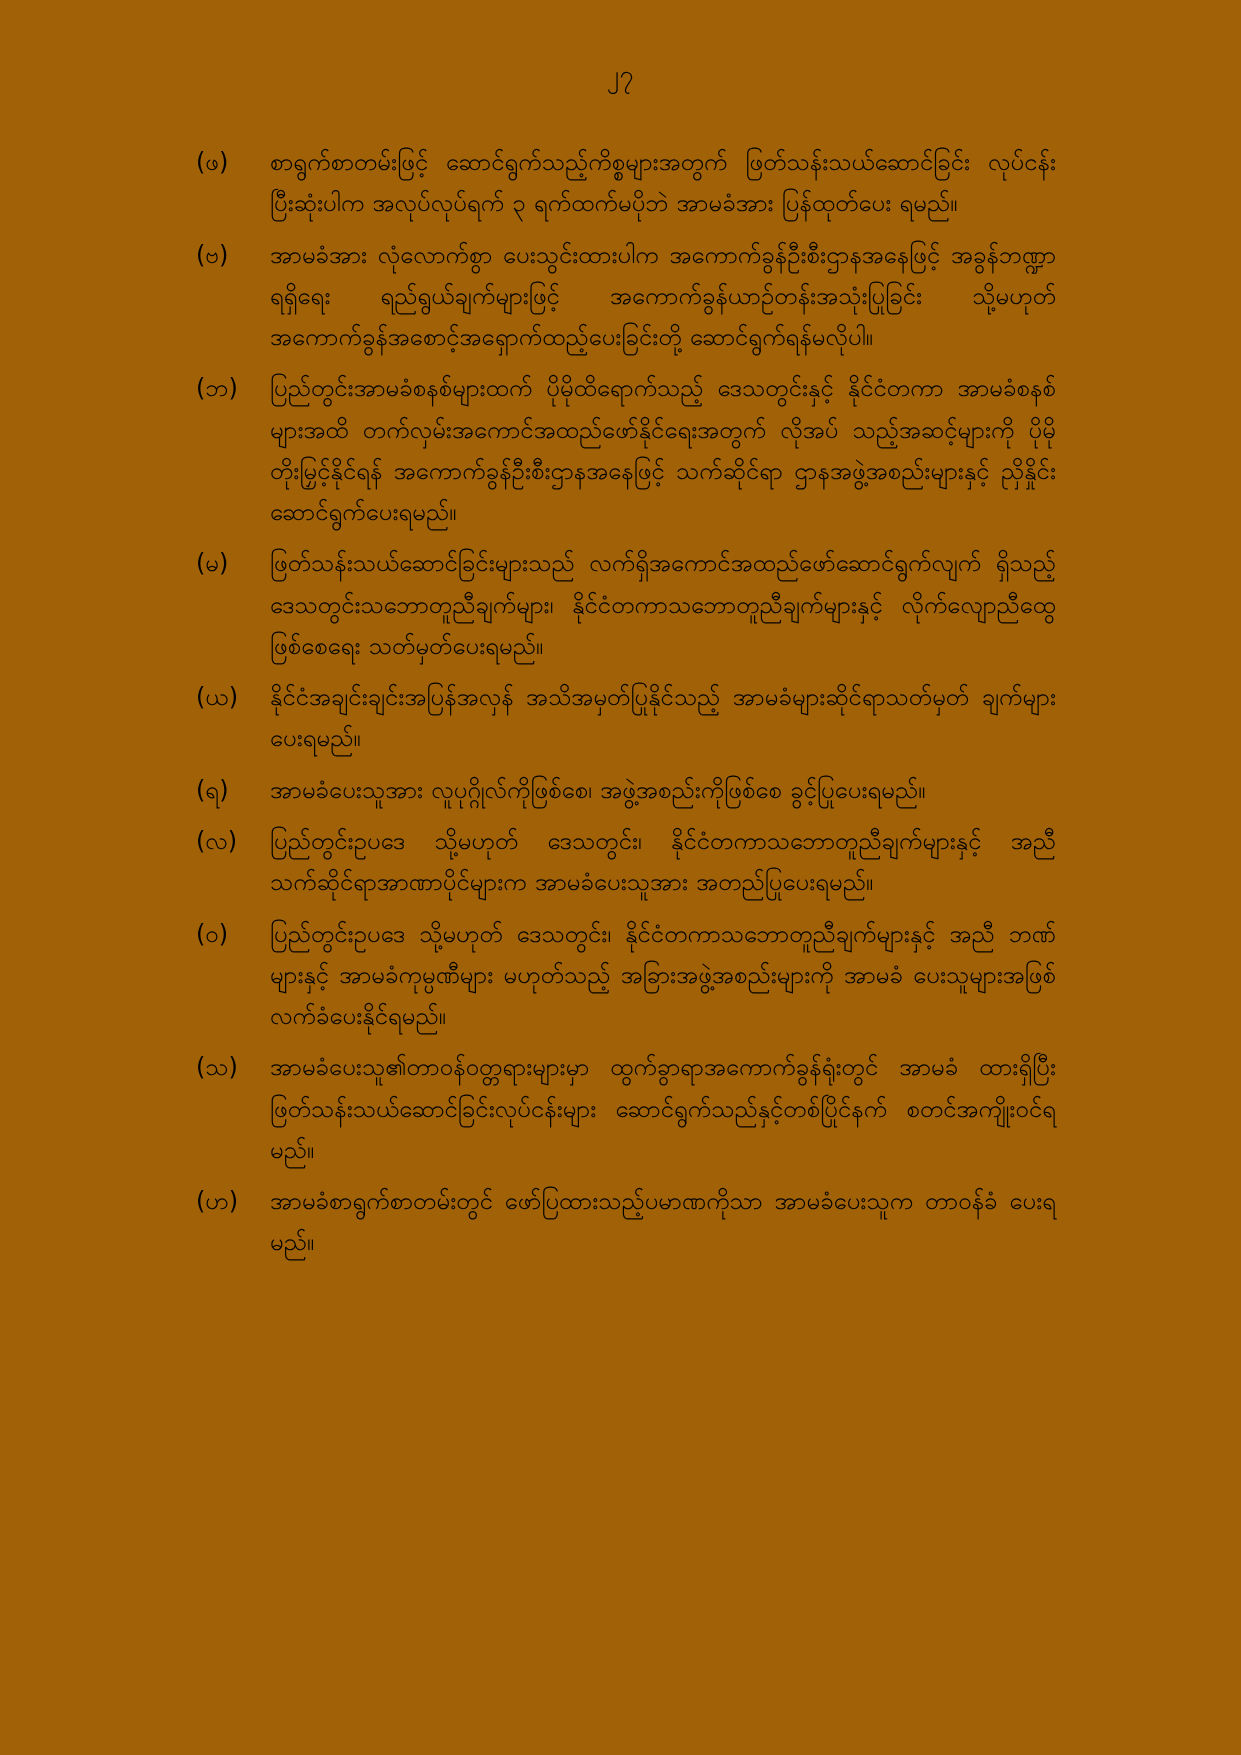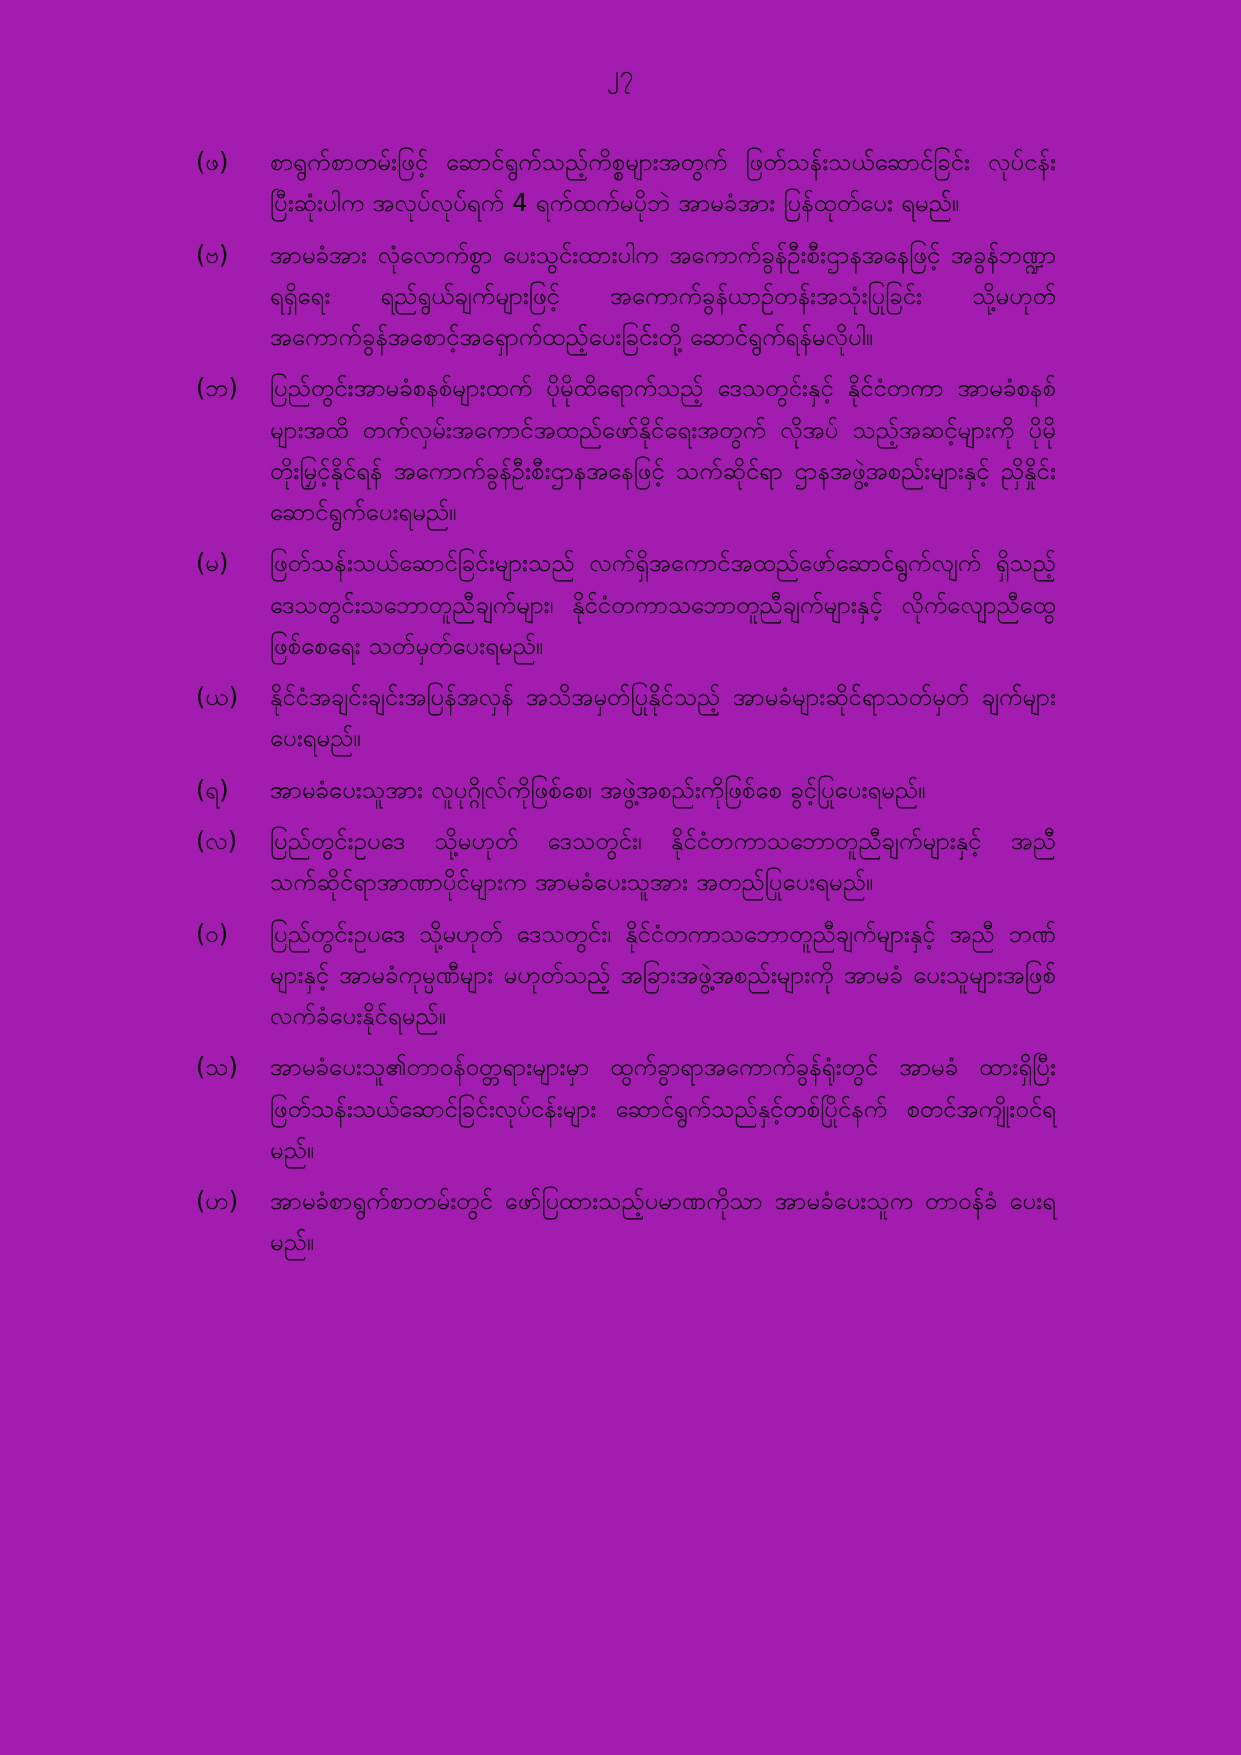--- a/index.html
+++ b/index.html
@@ -4,21 +4,21 @@
 <style>
   html, body {
     margin: 0;
     padding: 0;
     background: #ffffff;
   }
   .page {
     position: relative;
     width: 1241px;
     height: 1755px;
-    background: #a21caf;
+    background: #a16207;
     margin: 0 auto;
     font-family: "DejaVu Sans", "Liberation Sans", sans-serif;
     color: #000000;
     box-sizing: border-box;
   }
   .page-number {
     position: absolute;
     top: 62px;
     left: 0;
     width: 100%;
@@ -60,21 +60,21 @@
 <body>
 
 <div class="page">
 
   <div class="page-number">၂၇</div>
 
   <div class="body">
 
     <div class="item">
       <div class="marker">(ဖ)</div>
-      <div class="text">စာရွက်စာတမ်းဖြင့် ဆောင်ရွက်သည့်ကိစ္စများအတွက် ဖြတ်သန်းသယ်ဆောင်ခြင်း လုပ်ငန်းပြီးဆုံးပါက အလုပ်လုပ်ရက် 4 ရက်ထက်မပိုဘဲ အာမခံအား ပြန်ထုတ်ပေး ရမည်။</div>
+      <div class="text">စာရွက်စာတမ်းဖြင့် ဆောင်ရွက်သည့်ကိစ္စများအတွက် ဖြတ်သန်းသယ်ဆောင်ခြင်း လုပ်ငန်းပြီးဆုံးပါက အလုပ်လုပ်ရက် ၃ ရက်ထက်မပိုဘဲ အာမခံအား ပြန်ထုတ်ပေး ရမည်။</div>
     </div>
 
     <div class="item">
       <div class="marker">(ဗ)</div>
       <div class="text">အာမခံအား လုံလောက်စွာ ပေးသွင်းထားပါက အကောက်ခွန်ဦးစီးဌာနအနေဖြင့် အခွန်ဘဏ္ဍာရရှိရေး ရည်ရွယ်ချက်များဖြင့် အကောက်ခွန်ယာဉ်တန်းအသုံးပြုခြင်း သို့မဟုတ် အကောက်ခွန်အစောင့်အရှောက်ထည့်ပေးခြင်းတို့ ဆောင်ရွက်ရန်မလိုပါ။</div>
     </div>
 
     <div class="item">
       <div class="marker">(ဘ)</div>
       <div class="text">ပြည်တွင်းအာမခံစနစ်များထက် ပိုမိုထိရောက်သည့် ဒေသတွင်းနှင့် နိုင်ငံတကာ အာမခံစနစ်များအထိ တက်လှမ်းအကောင်အထည်ဖော်နိုင်ရေးအတွက် လိုအပ် သည့်အဆင့်များကို ပိုမိုတိုးမြှင့်နိုင်ရန် အကောက်ခွန်ဦးစီးဌာနအနေဖြင့် သက်ဆိုင်ရာ ဌာနအဖွဲ့အစည်းများနှင့် ညှိနှိုင်းဆောင်ရွက်ပေးရမည်။</div>

